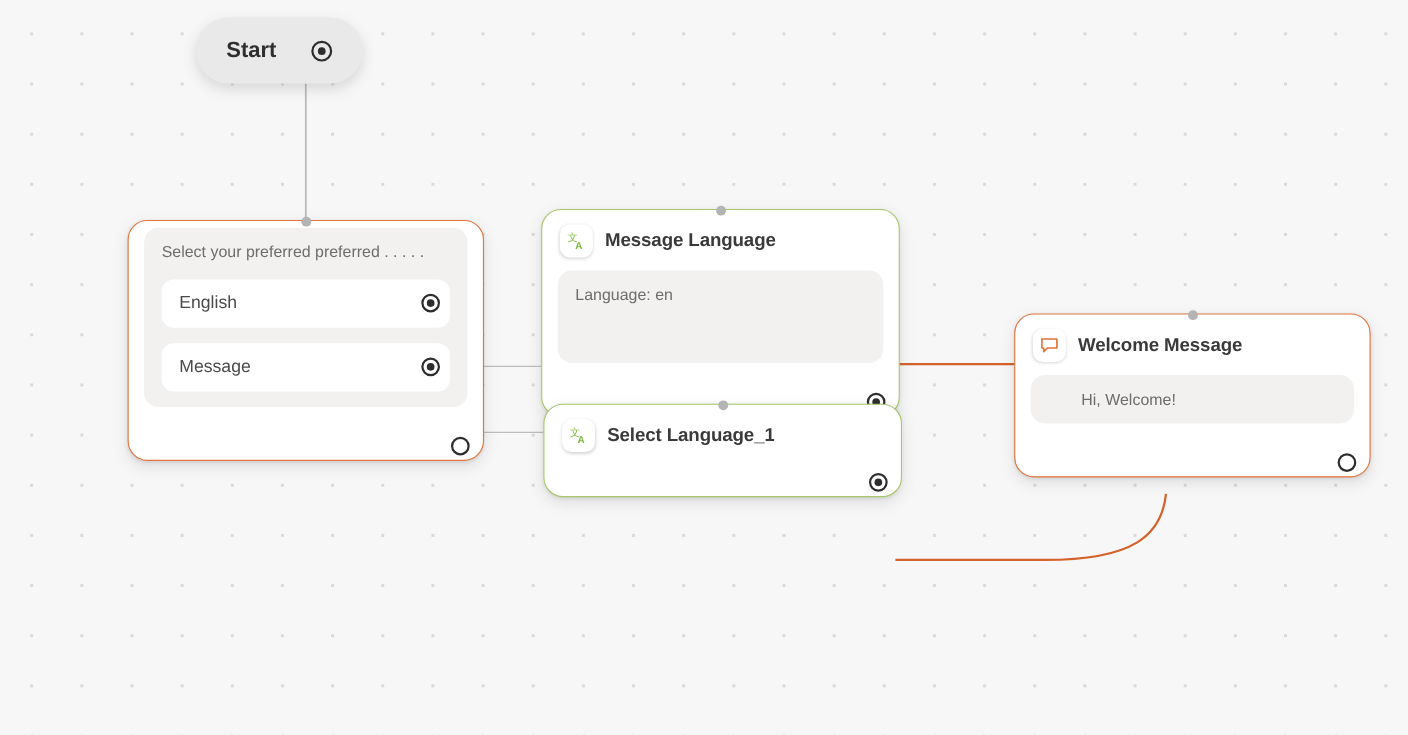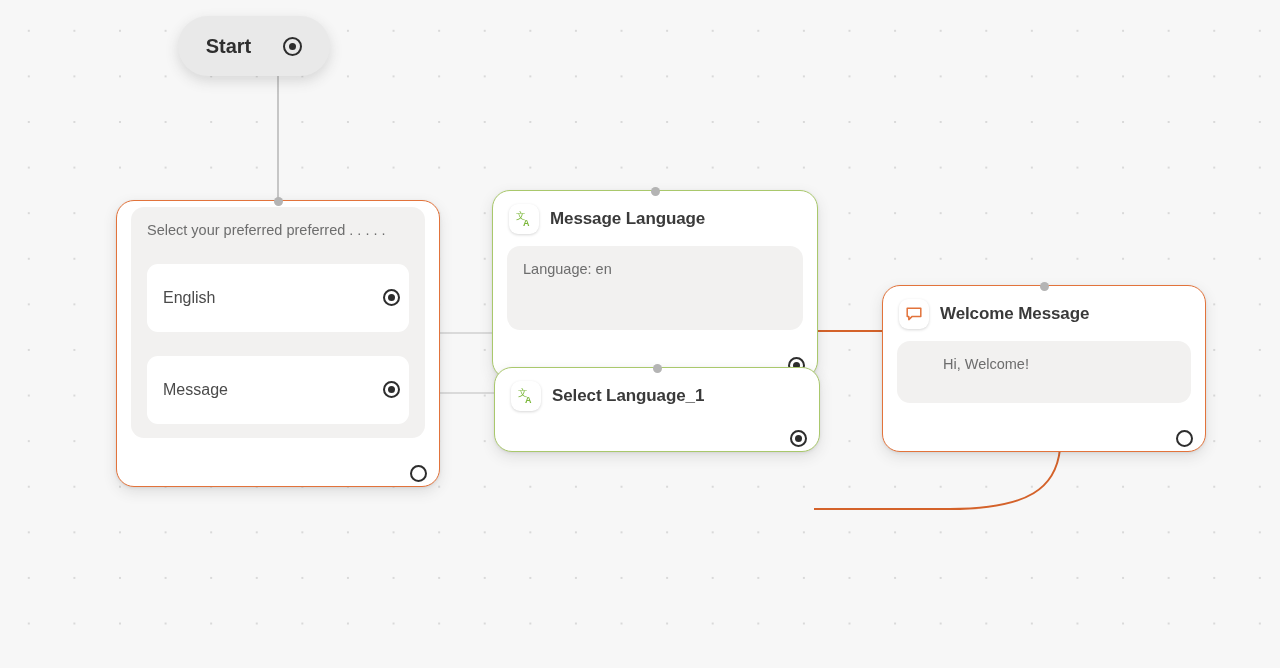--- a/index.html
+++ b/index.html
@@ -158,41 +158,41 @@
     width: 324px;
   }
   .option-list { }
   .option-row {
     position: relative;
     background: #ffffff;
     border-radius: 11px;
     height: 44px;
     display: flex;
     align-items: center;
-    padding: 12px 16px;
-    margin-top: 24px;
+    padding: 0 16px;
+    margin-top: 14px;
   }
   .option-label {
     font-size: 16px;
     color: #4a4a4a;
   }
   .option-row .port {
     right: 9px;
     top: 50%;
     margin-top: -8.5px;
   }
 
   
   #node-select-language   { left: 492px; top: 190px;  width: 326px; }
   #node-select-language-1 { left: 494px; top: 367px;  width: 326px; }
   .lang-body { height: 84px; }
 
   
-  #node-welcome { left: 882px; top: 285px; width: 324px; }
-  .welcome-body { height: 62px; padding-left: 46px; }
+  #node-welcome { left: 922px; top: 285px; width: 324px; }
+  .welcome-body { height: 44px; padding-left: 46px; }
 
   .node-footer .port { right: 12px; bottom: 4px; }
 </style>
 </head>
 <body>
 
 <div id="canvas">
 
   <svg id="edges" viewBox="0 0 1280 668" xmlns="http://www.w3.org/2000/svg">
 

